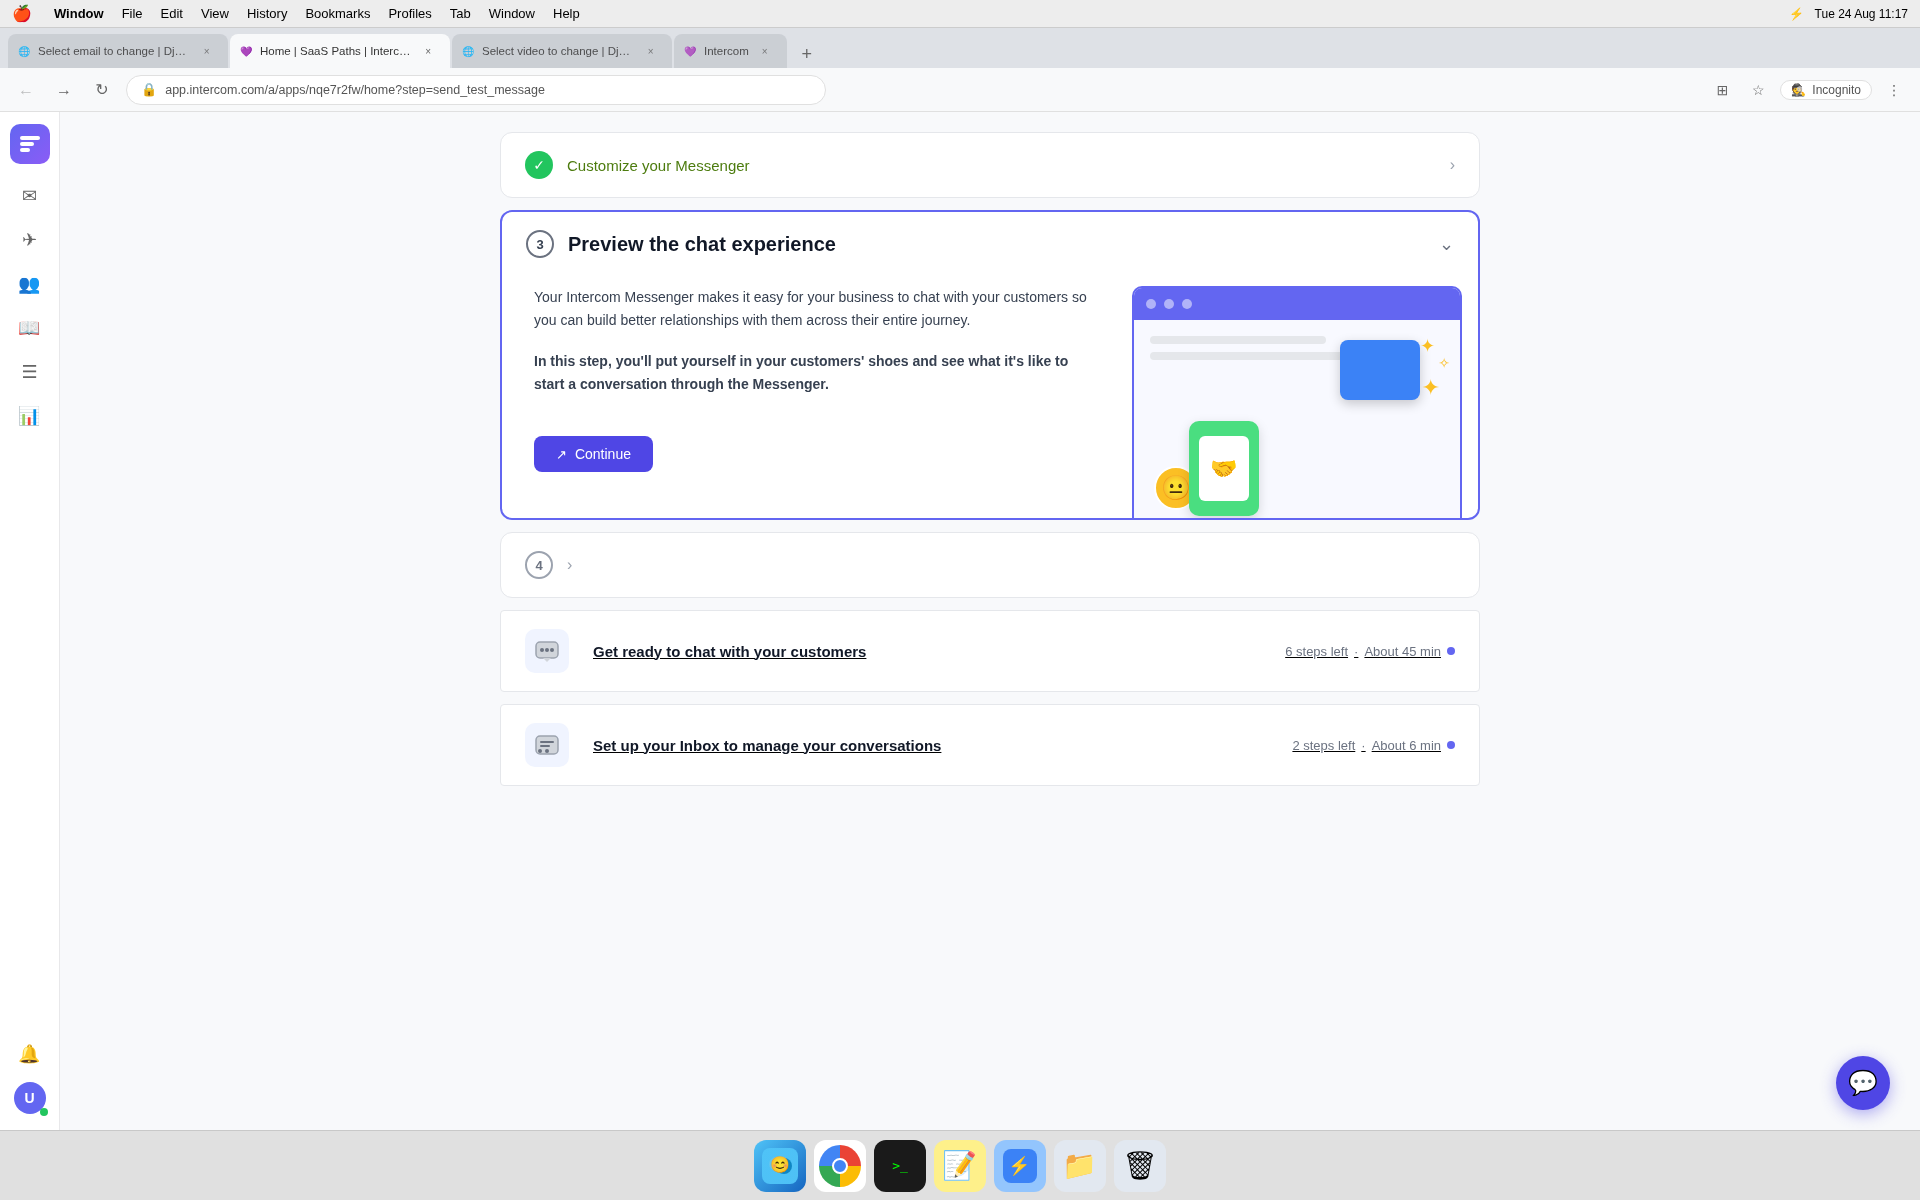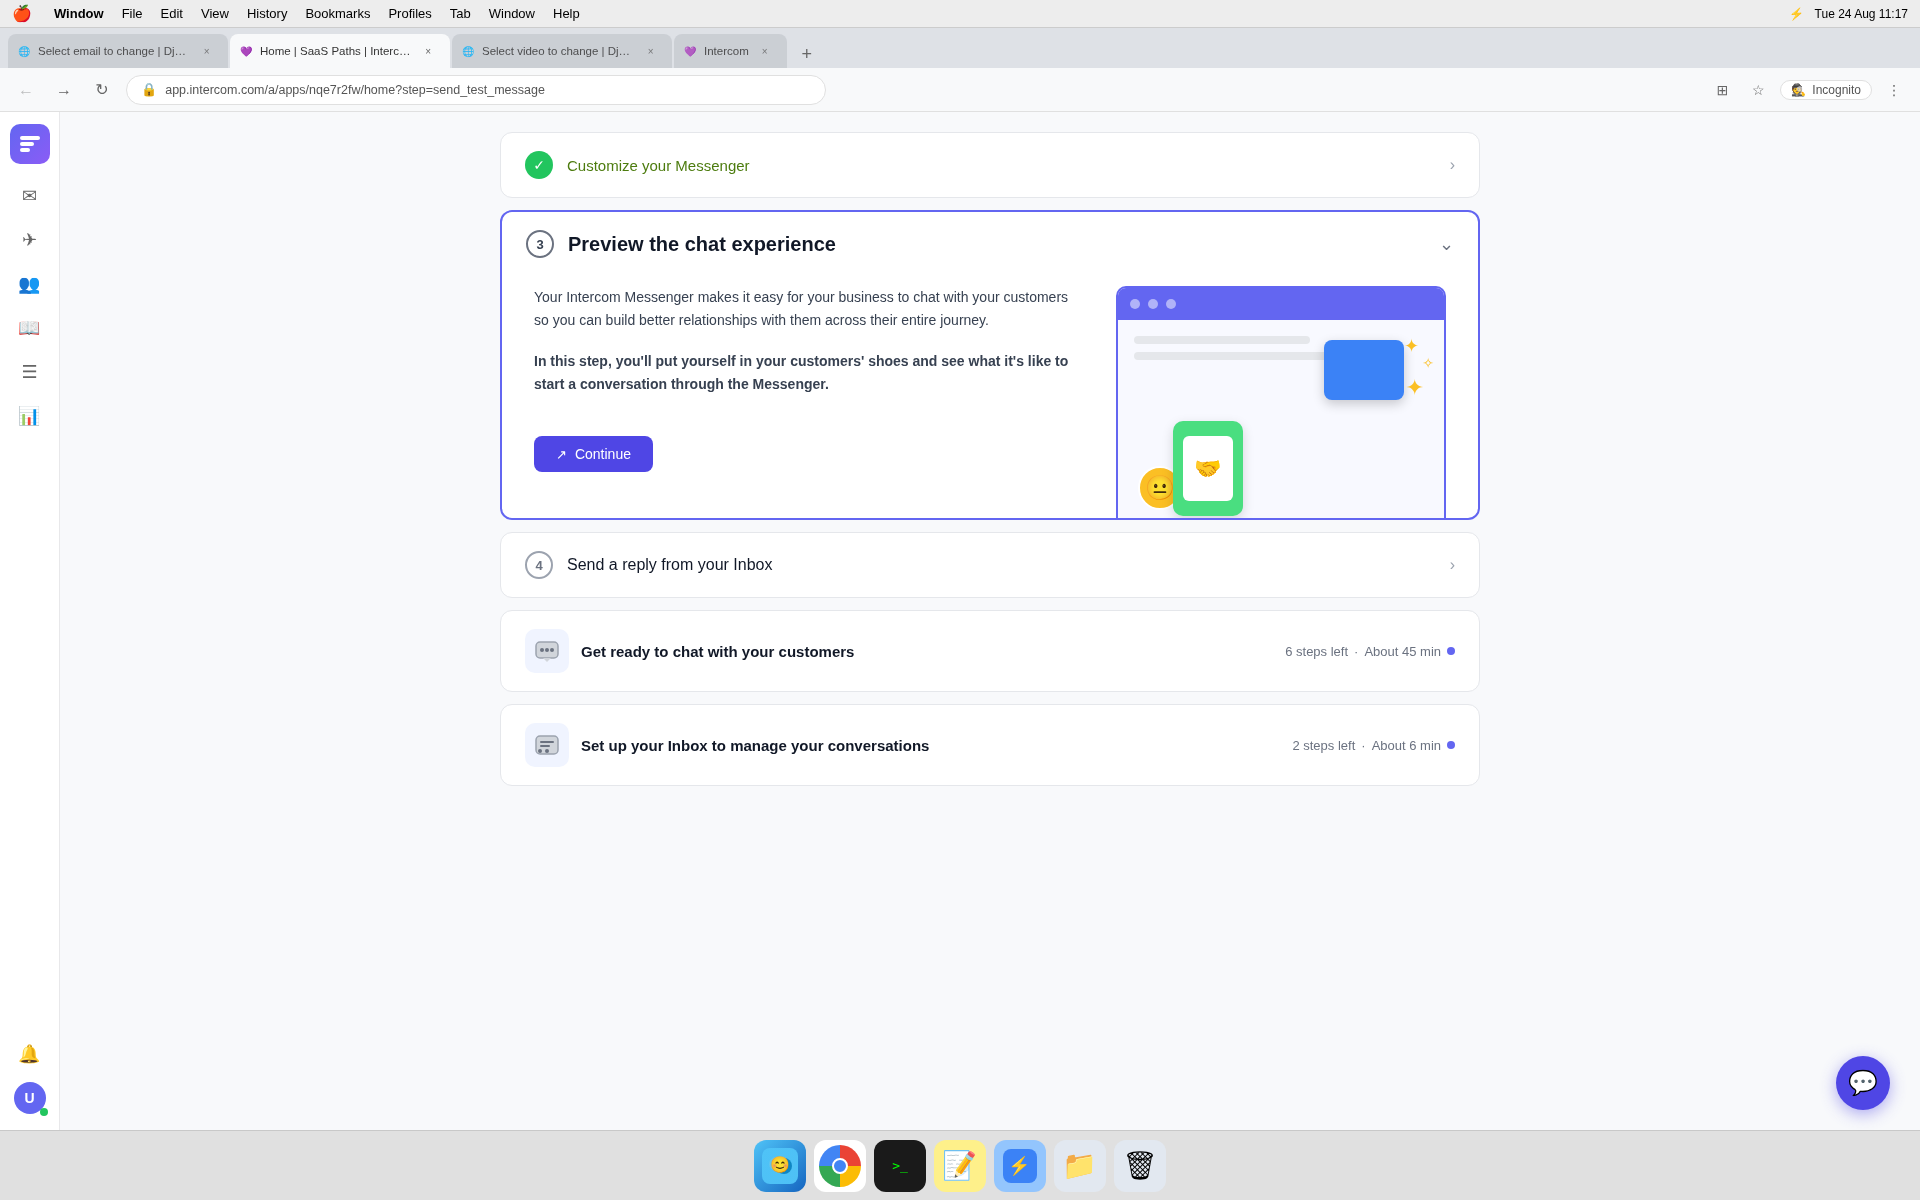--- a/index.html
+++ b/index.html
@@ -328,21 +328,21 @@
       font-weight: 600;
       color: #111827;
       flex: 1;
     }
     .chevron-down {
       color: #6b7280;
       font-size: 18px;
     }
 
     .step-body {
-      padding: 10px 32px 32px 32px;
+      padding: 10px 16px 32px 32px;
       display: flex;
       gap: 40px;
       align-items: flex-start;
     }
     .step-text {
       flex: 1;
     }
     .step-desc {
       font-size: 14px;
       color: #374151;
@@ -496,26 +496,27 @@
       font-size: 13px;
       font-weight: 600;
       color: #6b7280;
       flex-shrink: 0;
     }
 
     
     .section-card {
       background: #fff;
       border: 1px solid #e5e7eb;
-      border-radius: 12px;
+      border-radius: 4px;
       padding: 18px 24px;
       display: flex;
       align-items: center;
-      gap: 12px;
-      cursor: pointer;
+      gap: 24px;
+      cursor: pointer;
+      text-decoration: underline;
     }
     .section-icon-box {
       width: 44px;
       height: 44px;
       border-radius: 10px;
       background: #f0f4ff;
       display: flex;
       align-items: center;
       justify-content: center;
       font-size: 22px;
@@ -748,21 +749,20 @@
 
                 </div>
               </div>
             </div>
           </div>
         </div>
 
         <div class="card">
           <div class="collapsed-step">
             <div class="step-num-inactive">4</div>
-            <span class="step-title" style="font-size:16px;font-weight:500;">Send a reply from your Inbox</span>
             <span class="chevron-right">›</span>
           </div>
         </div>
 
         <div class="section-card">
           <div class="section-icon-box">
             <svg width="28" height="28" viewBox="0 0 28 28" fill="none">
               <rect x="3" y="5" width="22" height="16" rx="4" fill="#d1d5db"></rect>
               <rect x="3" y="5" width="22" height="16" rx="4" stroke="#9ca3af" stroke-width="1.5"></rect>
               <circle cx="9" cy="13" r="2" fill="#6b7280"></circle>

